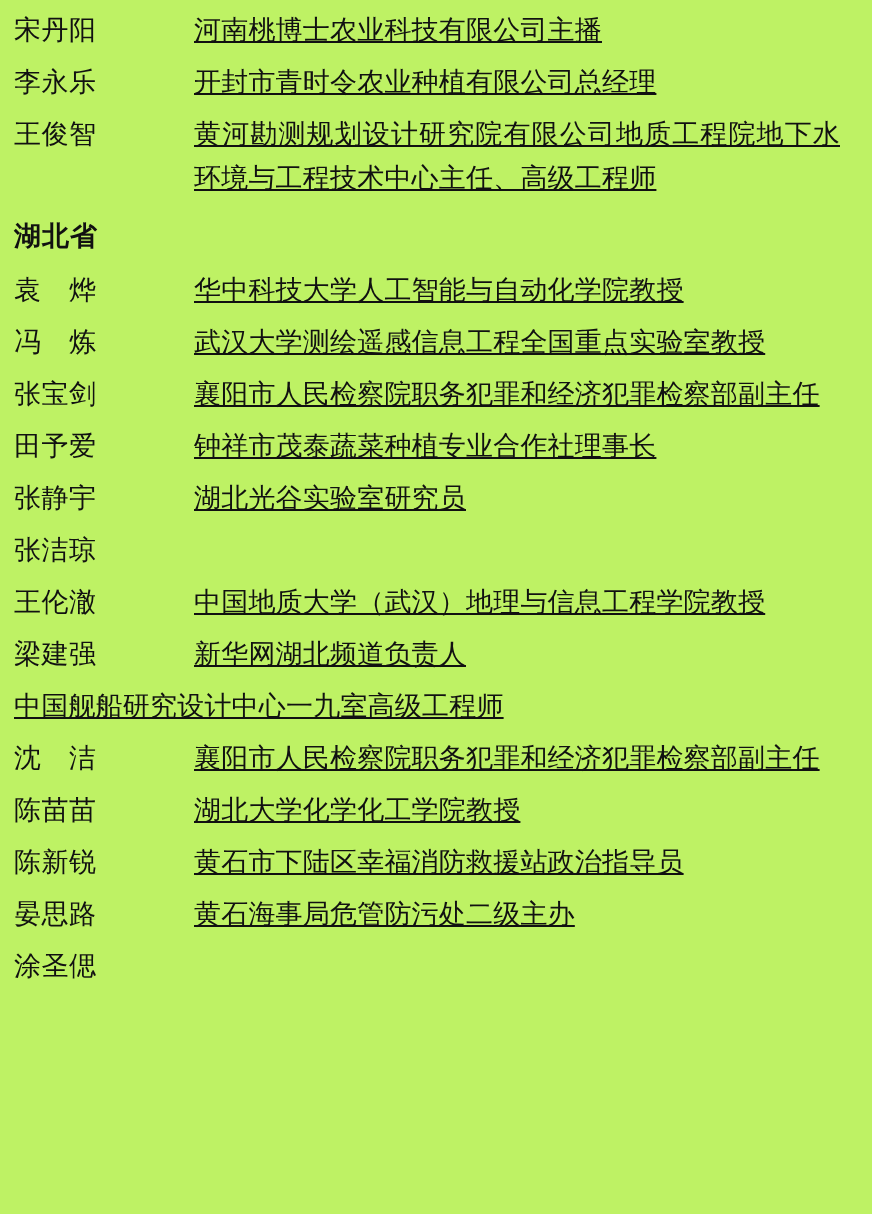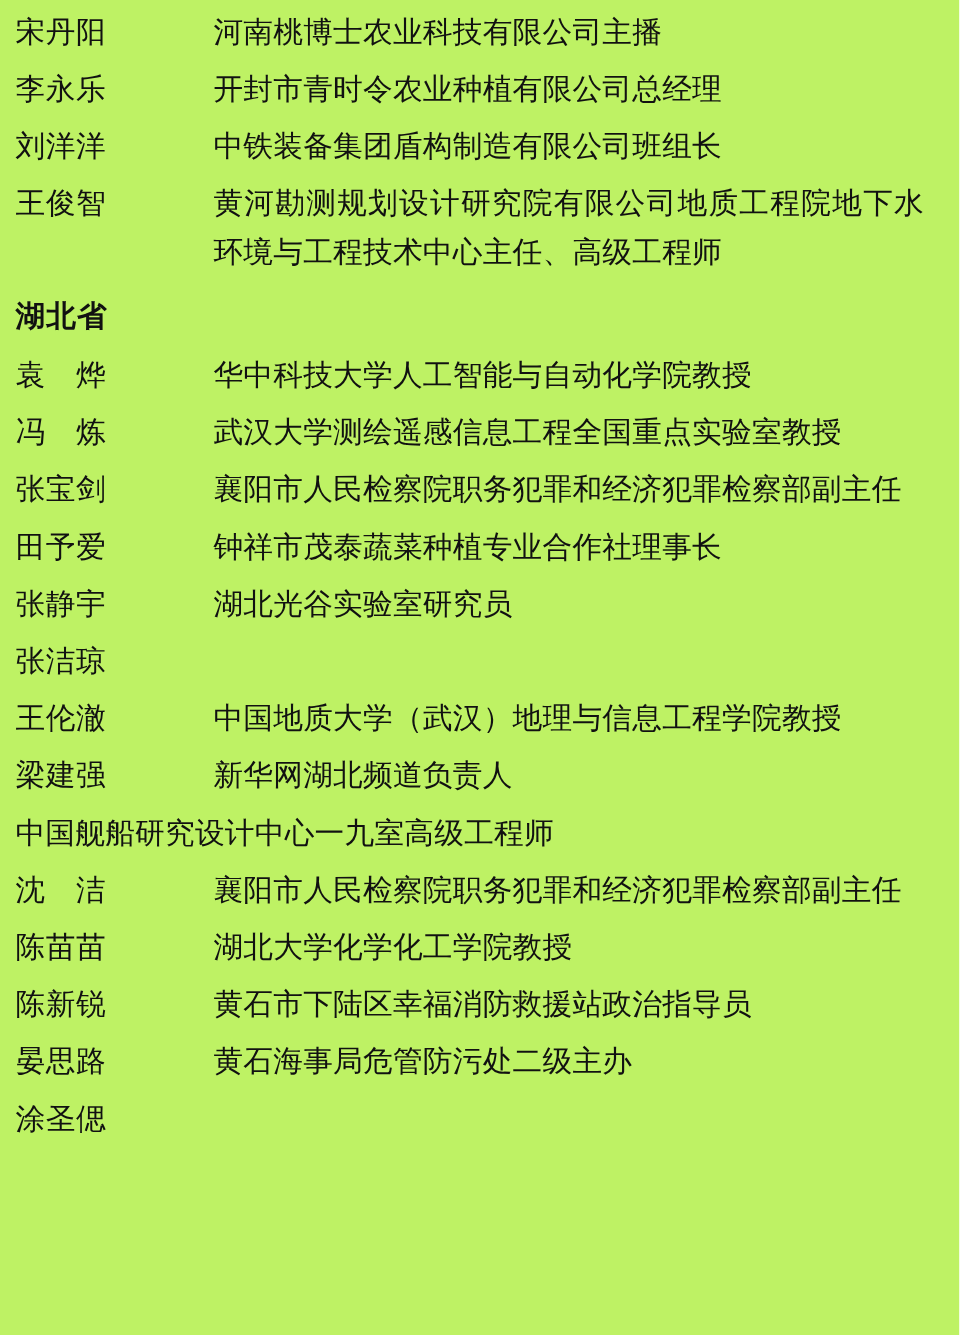--- a/index.html
+++ b/index.html
@@ -34,20 +34,21 @@
     letter-spacing: 0.5px;
     white-space: pre;
   }
   .entry .title {
     flex: 1 1 auto;
     font-size: 27px;
     line-height: 44px;
     letter-spacing: 0.2px;
     text-align: justify;
     text-justify: inter-ideograph;
+    text-decoration: underline;
   }
   .section-heading {
     font-size: 27px;
     line-height: 44px;
     font-weight: bold;
     margin: 14px 0 10px 0;
     letter-spacing: 1px;
   }
 </style>
 </head>
@@ -56,24 +57,20 @@
 <div class="page">
 
   <div>
     <div class="entry">
       <span class="name">宋丹阳</span>
       <span class="title">河南桃博士农业科技有限公司主播</span>
     </div>
     <div class="entry">
       <span class="name">李永乐</span>
       <span class="title">开封市青时令农业种植有限公司总经理</span>
-    </div>
-    <div class="entry">
-      <span class="name">刘洋洋</span>
-      <span class="title">中铁装备集团盾构制造有限公司班组长</span>
     </div>
     <div class="entry">
       <span class="name">王俊智</span>
       <span class="title">黄河勘测规划设计研究院有限公司地质工程院地下水环境与工程技术中心主任、高级工程师</span>
     </div>
   </div>
 
   <div class="section-heading">湖北省</div>
 
   <div>

